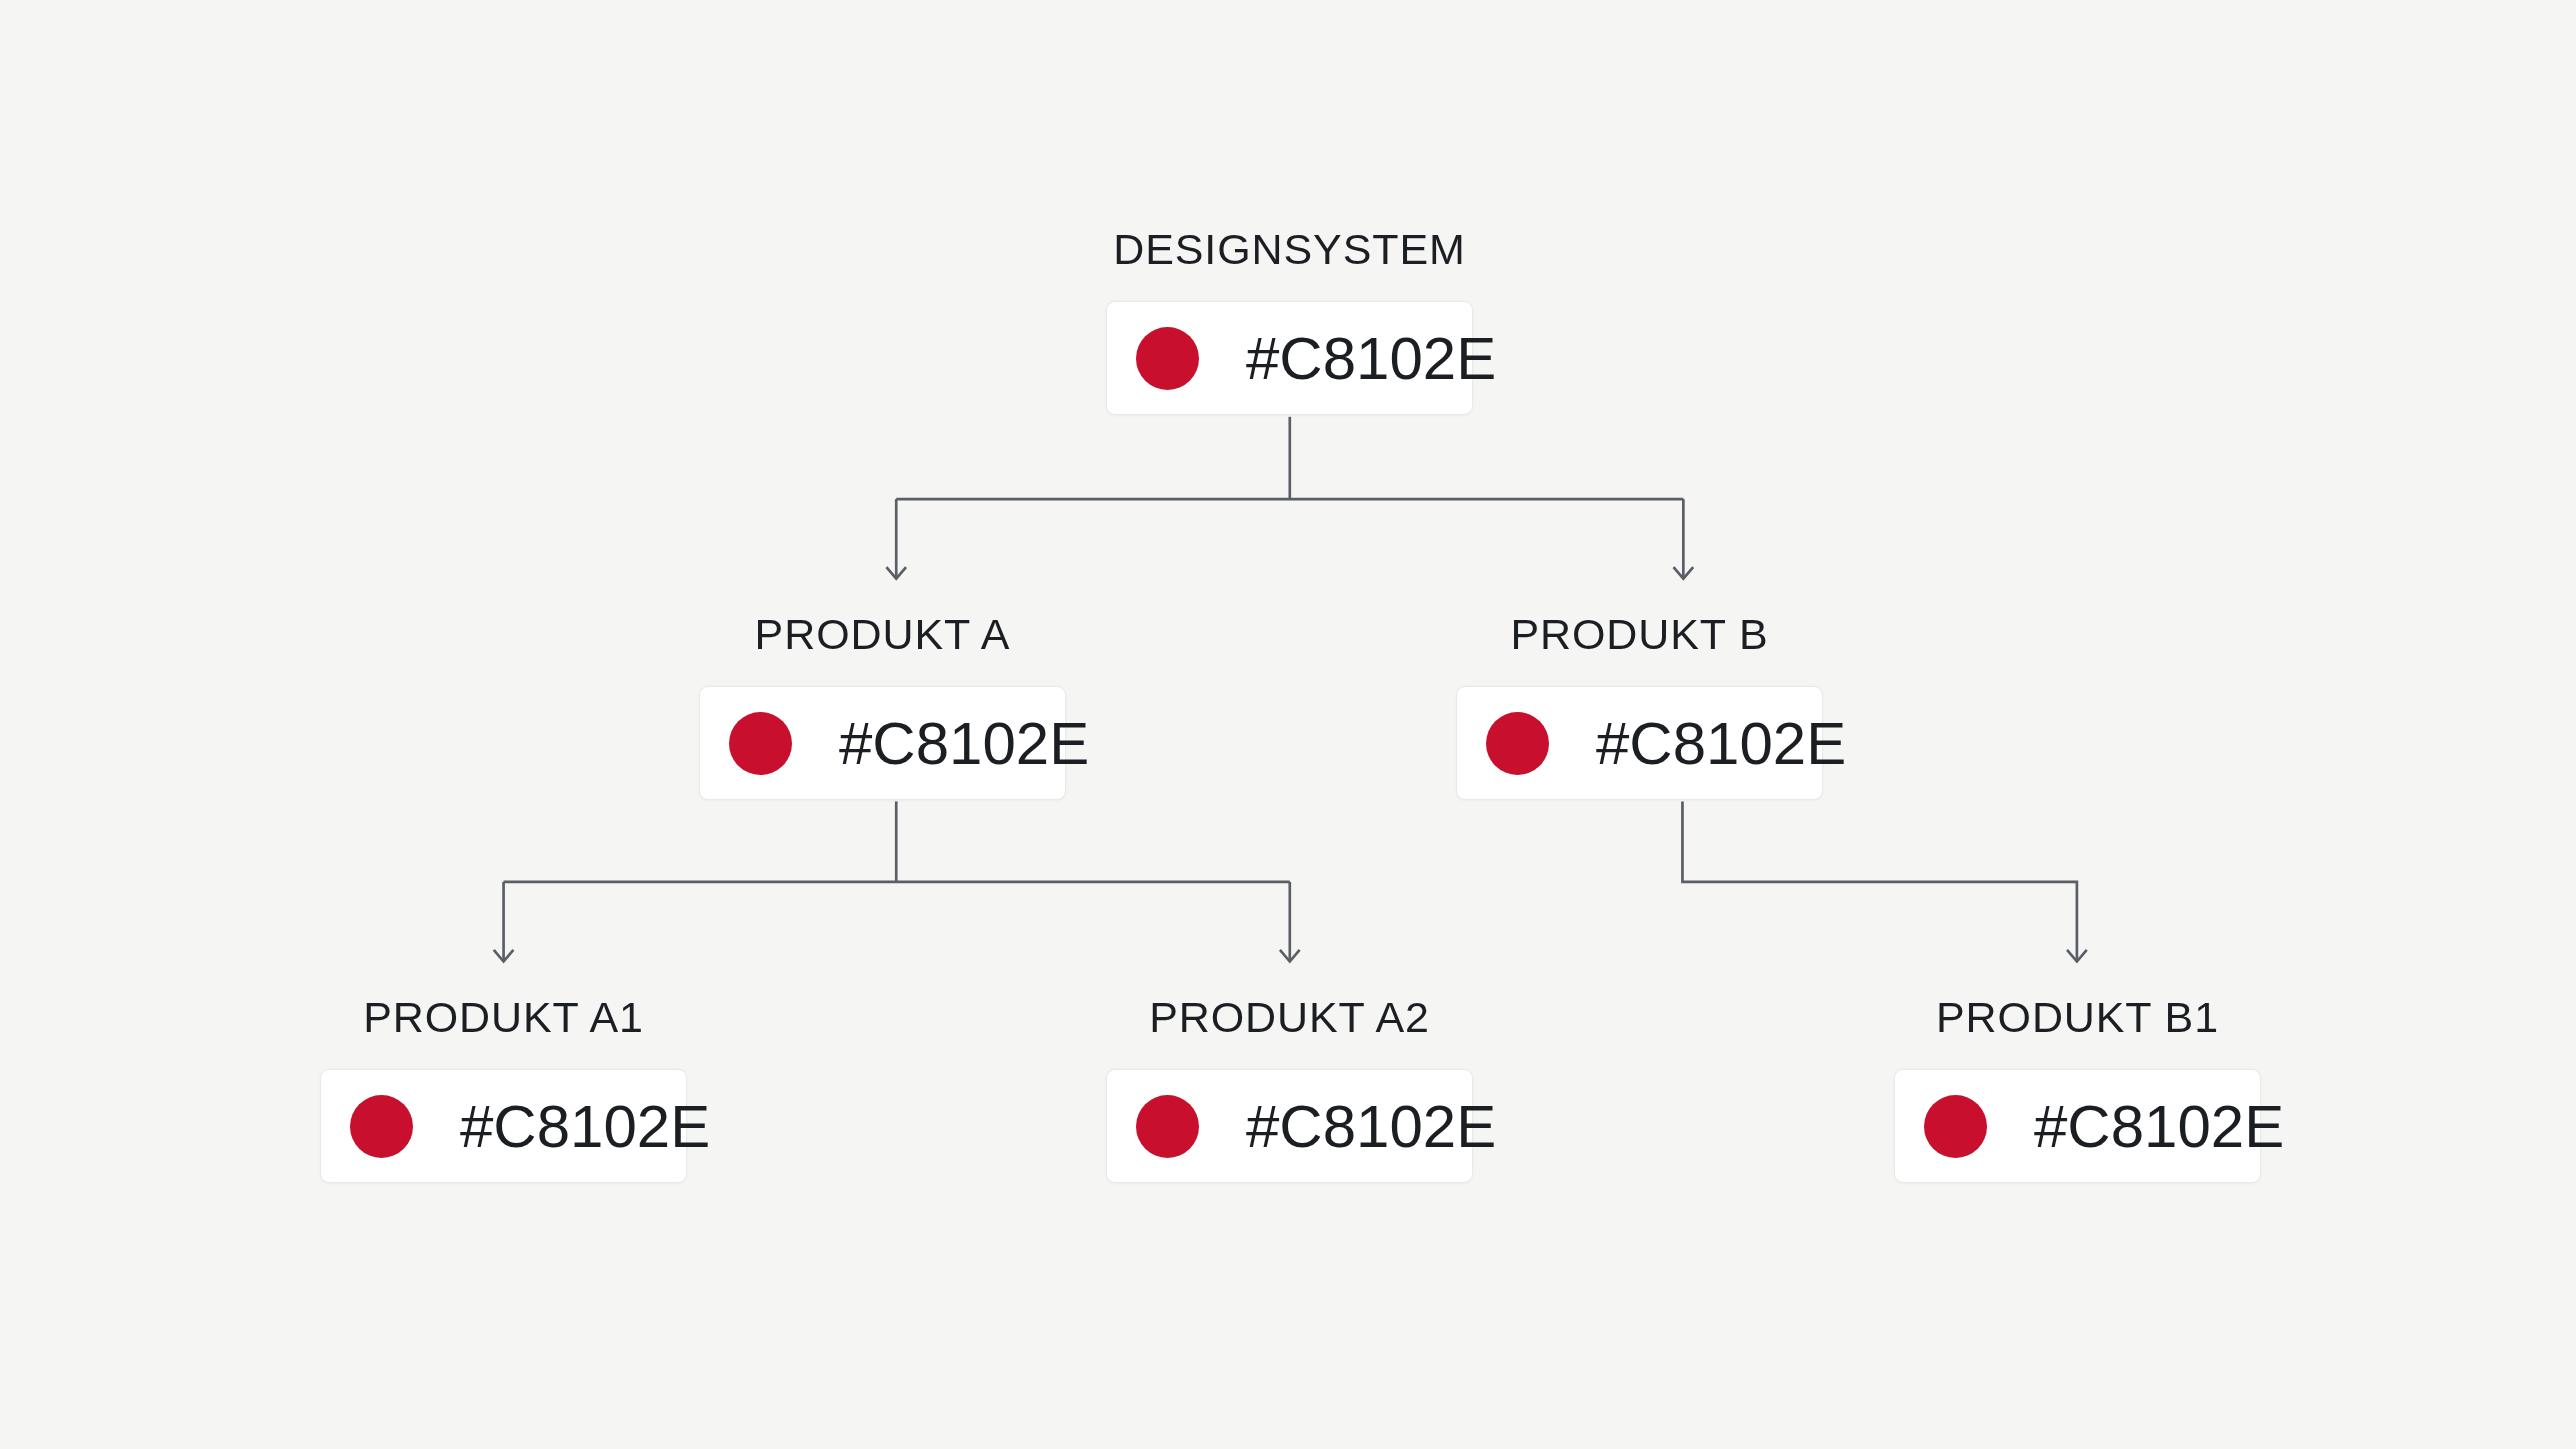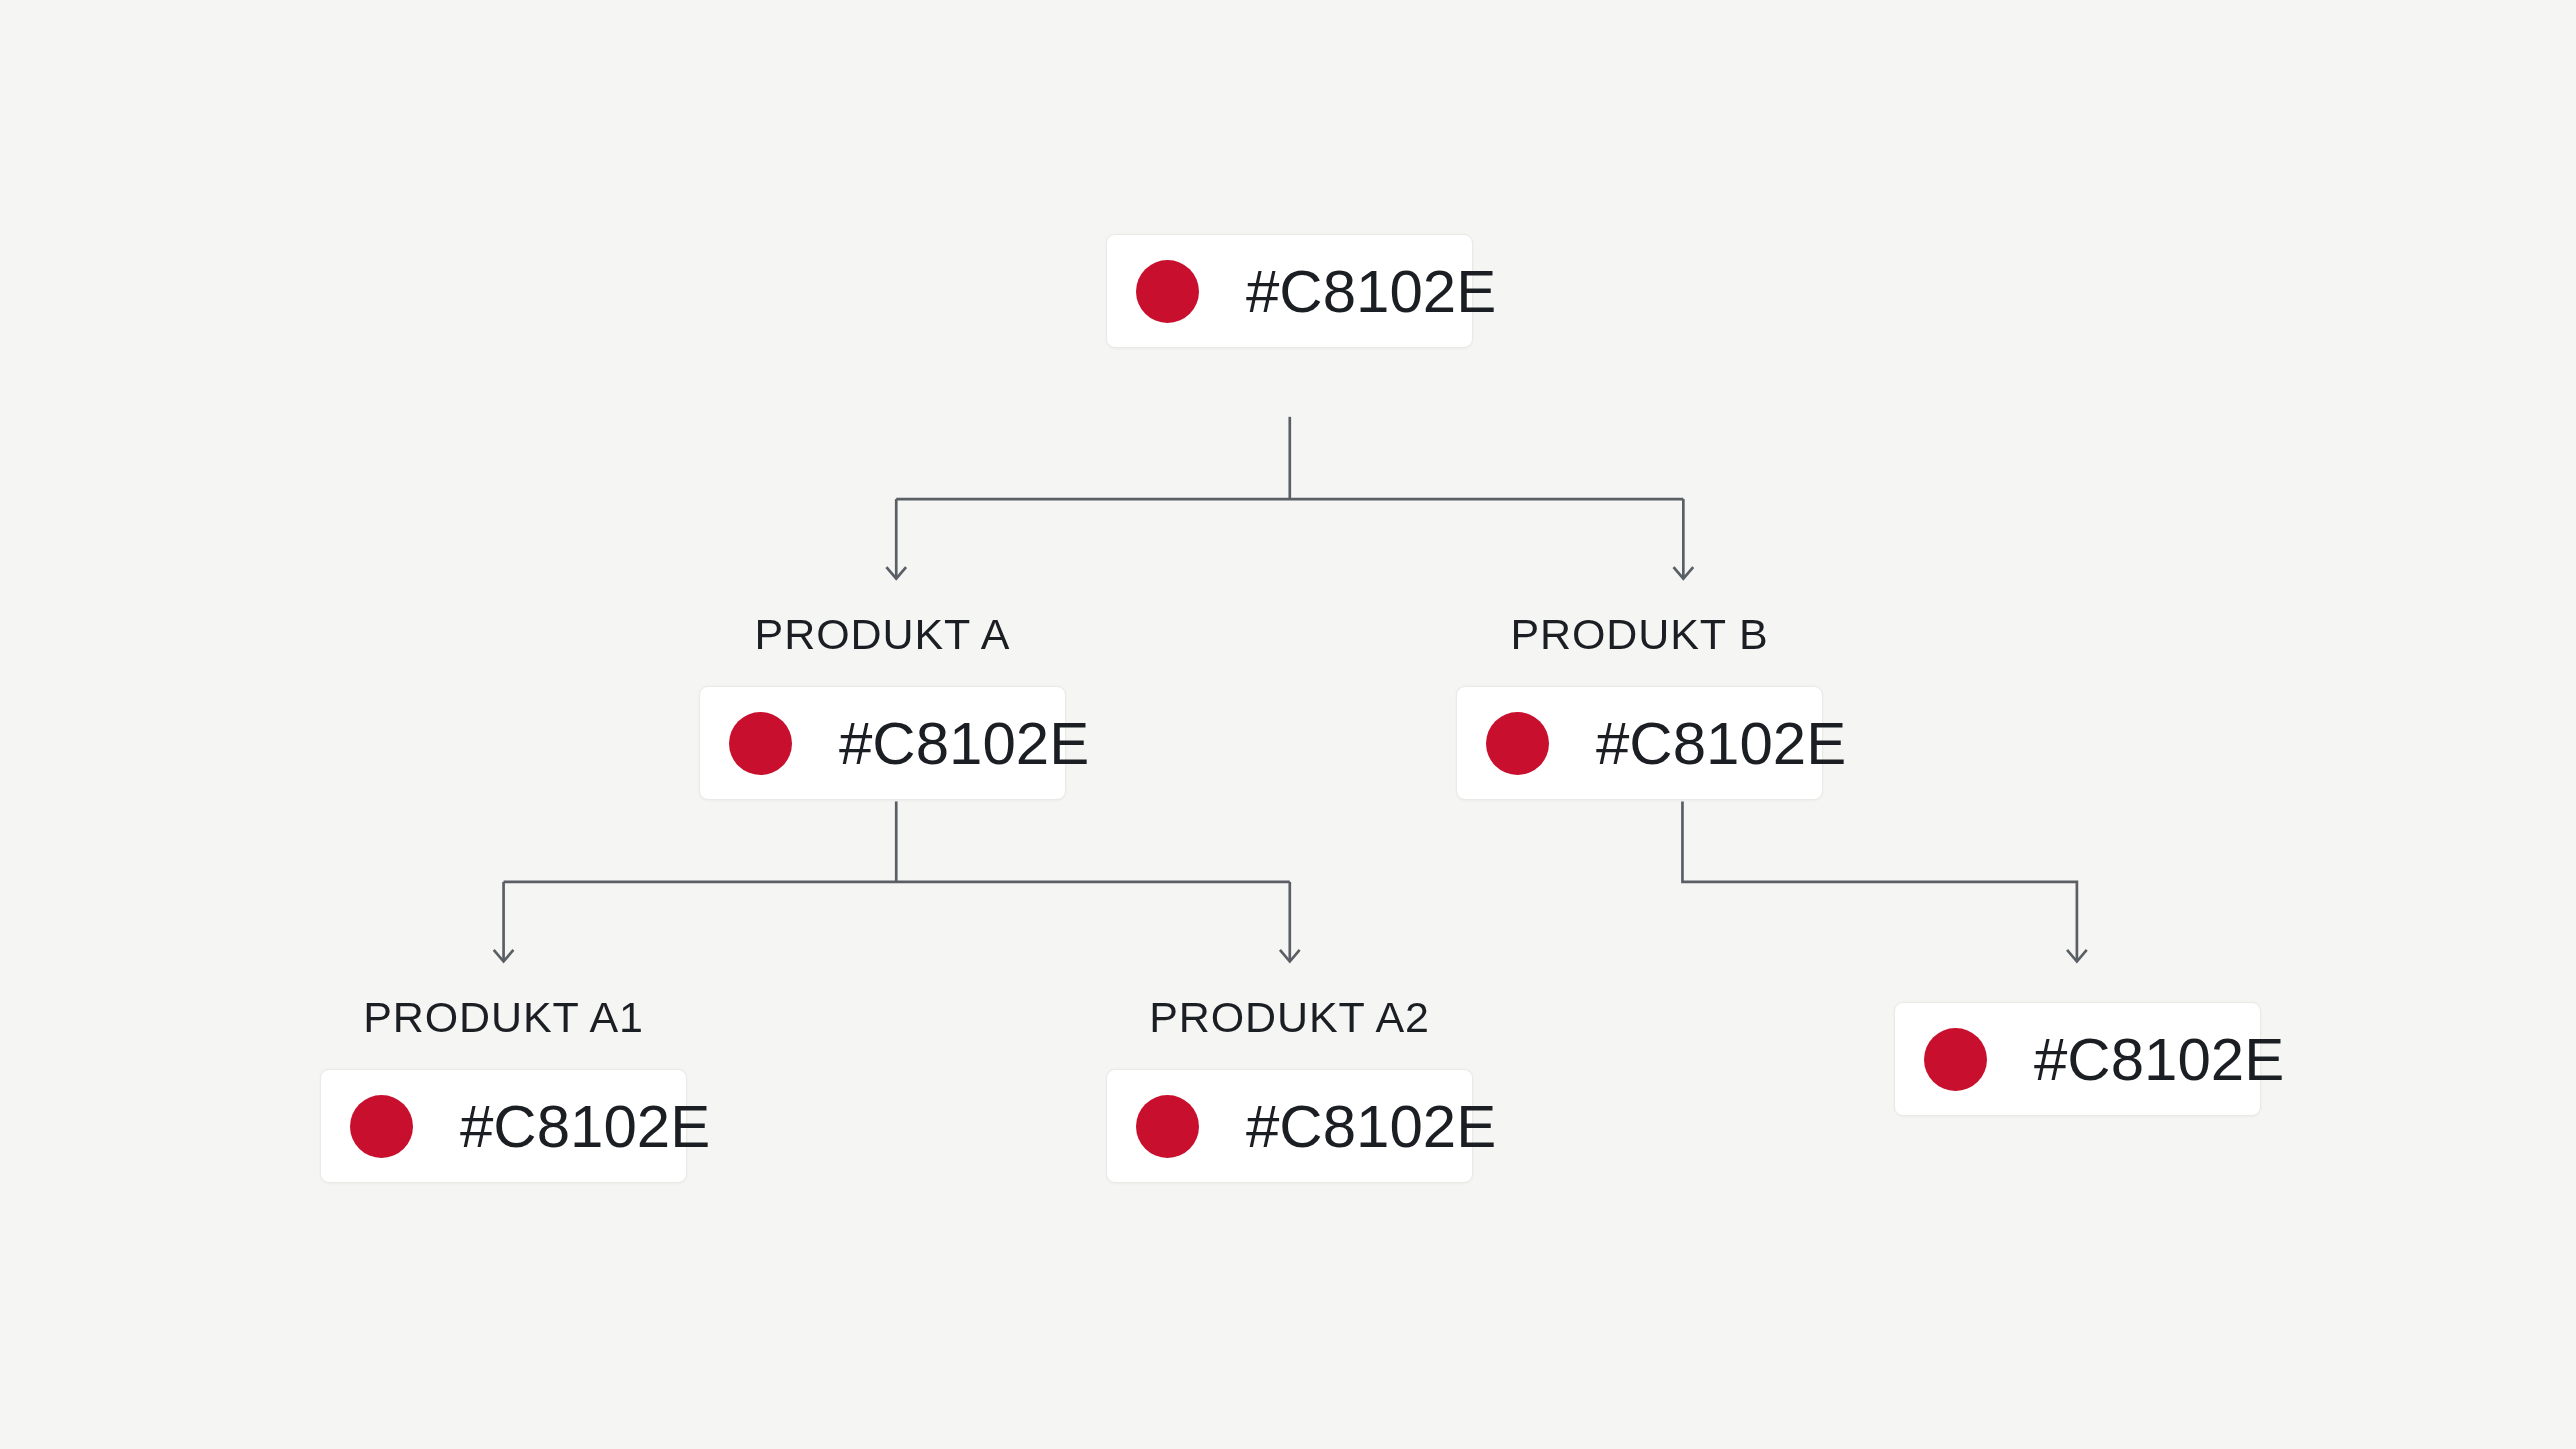--- a/index.html
+++ b/index.html
@@ -101,20 +101,21 @@
     <path d="M1881 896 V986 H2322 V1074"></path>
 
     <path d="M991 634 L1002 647 L1013 634"></path>
     <path d="M1871 634 L1882 647 L1893 634"></path>
     <path d="M552 1062 L563 1075 L574 1062"></path>
     <path d="M1431 1062 L1442 1075 L1453 1062"></path>
     <path d="M2311 1062 L2322 1075 L2333 1062"></path>
   </svg>
 
   <div class="node n-root">
+    <div class="node-label">DESIGNSYSTEM</div>
     <div class="swatch-card">
       <span class="dot" style="background: rgb(200, 16, 46);"></span>
       <span class="hex">#C8102E</span>
     </div>
   </div>
 
   <div class="node n-a">
     <div class="node-label">PRODUKT A</div>
     <div class="swatch-card">
       <span class="dot" style="background: rgb(200, 16, 46);"></span>
@@ -140,20 +141,21 @@
 
   <div class="node n-a2">
     <div class="node-label">PRODUKT A2</div>
     <div class="swatch-card">
       <span class="dot" style="background: rgb(200, 16, 46);"></span>
       <span class="hex">#C8102E</span>
     </div>
   </div>
 
   <div class="node n-b1">
+    <div class="node-label">PRODUKT B1</div>
     <div class="swatch-card">
       <span class="dot" style="background: rgb(200, 16, 46);"></span>
       <span class="hex">#C8102E</span>
     </div>
   </div>
 
 </div>
 
 
 </body></html>

